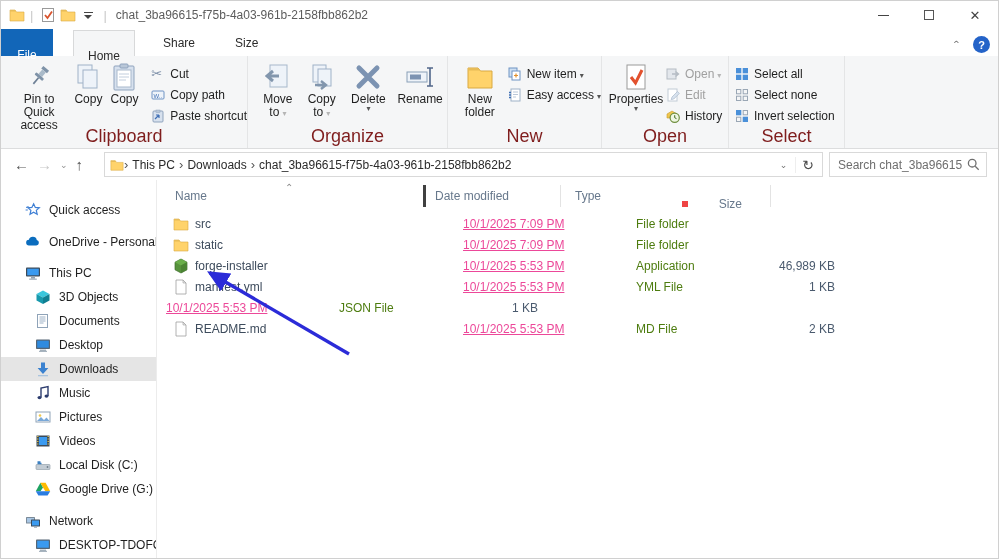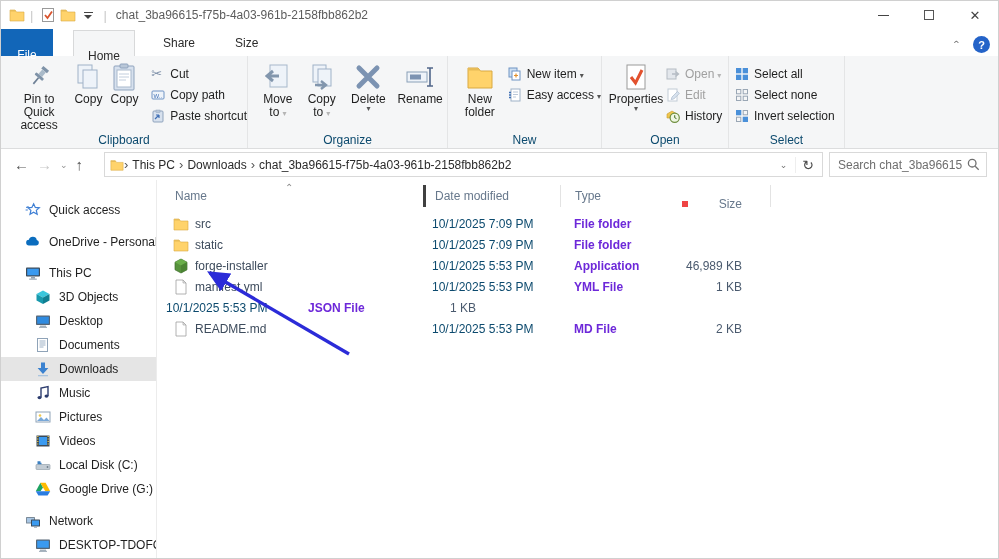--- a/index.html
+++ b/index.html
@@ -32,21 +32,21 @@
   .tab-file { background:#1266b8; color:#fff; width:52px; text-align:center; height:27px; line-height:17px; }
   .tab-active { background:#f5f6f7; border:1px solid #d8d9da; border-bottom:none; height:26px; }
   .tabrow-right { position:absolute; right:8px; bottom:3px; display:flex; align-items:center; gap:12px; }
   .rib-collapse { color:#6a6a6a; font-size:11px; transform:scaleY(.8); }
   .help-circle { width:17px; height:17px; border-radius:50%; background:#2463c8; color:#fff;
     display:flex; align-items:center; justify-content:center; font-size:11px; font-weight:bold; }
 
   
   .ribbon { height:93px; background:#f5f6f7; border-bottom:1px solid #dcddde; display:flex; }
   .rgroup { position:relative; height:100%; border-right:1px solid #e4e5e6; display:flex; align-items:flex-start; }
-  .rgroup-label { position:absolute; bottom:1px; left:0; right:0; text-align:center; color:#0c4a6e; font-size:12px; }
+  .rgroup-label { position:absolute; bottom:1px; left:0; right:0; text-align:center; color:#7f1d1d; font-size:18px; }
   .bigbtn { display:flex; flex-direction:column; align-items:center; padding-top:5px; }
   .bigbtn .bicon { height:32px; display:flex; align-items:center; justify-content:center; }
   .bigbtn .blabel { line-height:13px; text-align:center; color:#1f1f1f; }
   .smallcol { display:flex; flex-direction:column; padding-top:7px; }
   .smallrow { display:flex; align-items:center; height:21px; gap:5px; color:#1f1f1f; white-space:nowrap; }
   .gray { color:#a0a0a0; }
   .dd::after { content:"▾"; font-size:8px; color:#555; margin-left:3px; }
   .dd-gray::after { content:"▾"; font-size:8px; color:#b5b5b5; margin-left:3px; }
   .dd-under { font-size:8px; color:#555; line-height:6px; }
 
@@ -79,24 +79,24 @@
   .content { flex:1; position:relative; }
   .lv-header { position:absolute; top:5px; left:0; right:0; height:22px; display:flex; color:#67788c; }
   .hcell { padding-left:9px; display:flex; align-items:center; }
   .h-name { width:266px; padding-left:18px; }
   .h-date { width:137px; border-left:3px solid #404040; }
   .h-type { width:122px; border-left:1px solid #e3e3e3; padding-left:14px; }
   .h-size { width:88px; border-left:6px solid #ef4444; justify-content:flex-end; padding-right:28px;margin-top:16px; }
   .h-end { width:1px; border-left:1px solid #e3e3e3; }
   .sort-caret { position:absolute; top:-3px; left:128px; color:#8a8a8a; font-size:10px; }
   .lv-rows { position:absolute; top:33px; left:0; right:0; }
-  .lv-row { height:21px; display:flex; align-items:center; color:#3d4b5c; }
+  .lv-row { height:21px; display:flex; align-items:center; color:#3d4b5c;gap:31px; }
   .c-name { width:266px; display:flex; align-items:center; gap:6px; padding-left:16px; }
-  .c-date { width:137px; padding-left:9px; color:#0c4a6e; }
-  .c-type { width:122px; padding-left:14px; color:#6d28d9;font-weight:bold; }
+  .c-date { width:137px; padding-left:9px; color:#ec4899;text-decoration:underline; }
+  .c-type { width:122px; padding-left:14px; color:#4d7c0f; }
   .c-size { width:88px; text-align:right; padding-right:28px; color:#4a5a6e; }
 
   .overlay { position:absolute; left:0; top:0; width:999px; height:559px; pointer-events:none; z-index:40; }
 </style>
 </head>
 <body>
 
 <div class="titlebar">
   <span class="icon16">
     <svg viewBox="0 0 16 16">
@@ -457,36 +457,36 @@
             <polygon points="8,1.5 14.5,5 8,8.5 1.5,5" fill="#39c6dc"></polygon>
             <polygon points="1.5,5 8,8.5 8,15 1.5,11.5" fill="#1899ad"></polygon>
             <polygon points="14.5,5 8,8.5 8,15 14.5,11.5" fill="#0f7f92"></polygon>
           </svg>
       </span>
       <span>3D Objects</span>
     </div>
     <div class="side-item child">
       <span class="icon16">
         <svg viewBox="0 0 16 16">
+            <rect x="2.5" y="1.5" width="10" height="13" fill="#fff" stroke="#8fa3b8"></rect>
+            <path d="M4.5 4h6M4.5 6h6M4.5 8h6M4.5 10h4" stroke="#9db1c6"></path>
+          </svg>
+      </span>
+      <span>Documents</span>
+    </div>
+    <div class="side-item child">
+      <span class="icon16">
+        <svg viewBox="0 0 16 16">
             <rect x="1" y="2.5" width="14" height="9.5" rx=".8" fill="#556575"></rect>
             <rect x="2.2" y="3.7" width="11.6" height="7" fill="#2f8be0"></rect>
             <rect x="5" y="12.6" width="6" height="1.2" fill="#93a2b0"></rect>
             <rect x="4" y="13.8" width="8" height="1" fill="#93a2b0"></rect>
           </svg>
       </span>
       <span>Desktop</span>
-    </div>
-    <div class="side-item child">
-      <span class="icon16">
-        <svg viewBox="0 0 16 16">
-            <rect x="2.5" y="1.5" width="10" height="13" fill="#fff" stroke="#8fa3b8"></rect>
-            <path d="M4.5 4h6M4.5 6h6M4.5 8h6M4.5 10h4" stroke="#9db1c6"></path>
-          </svg>
-      </span>
-      <span>Documents</span>
     </div>
     <div class="side-item child selected">
       <span class="icon16">
         <svg viewBox="0 0 16 16">
             <polygon points="6,1.5 10,1.5 10,7 13.4,7 8,13 2.6,7 6,7" fill="#3b82d0"></polygon>
             <rect x="3" y="14" width="10" height="1.3" fill="#a9c3dd"></rect>
           </svg>
       </span>
       <span>Downloads</span>
     </div>

